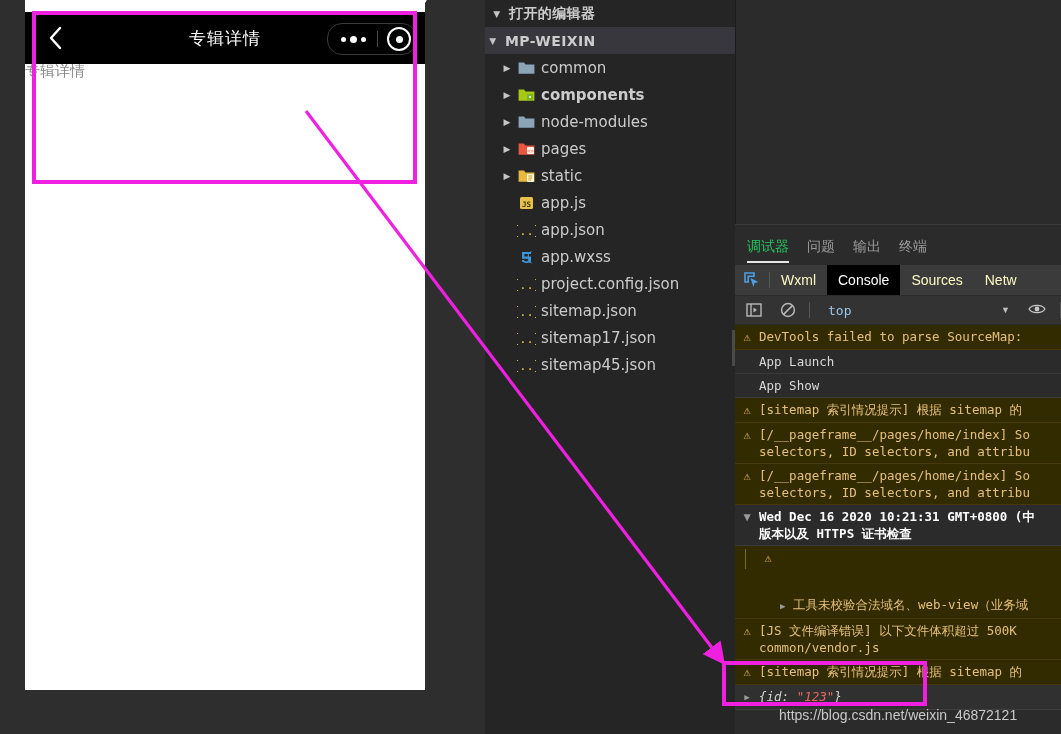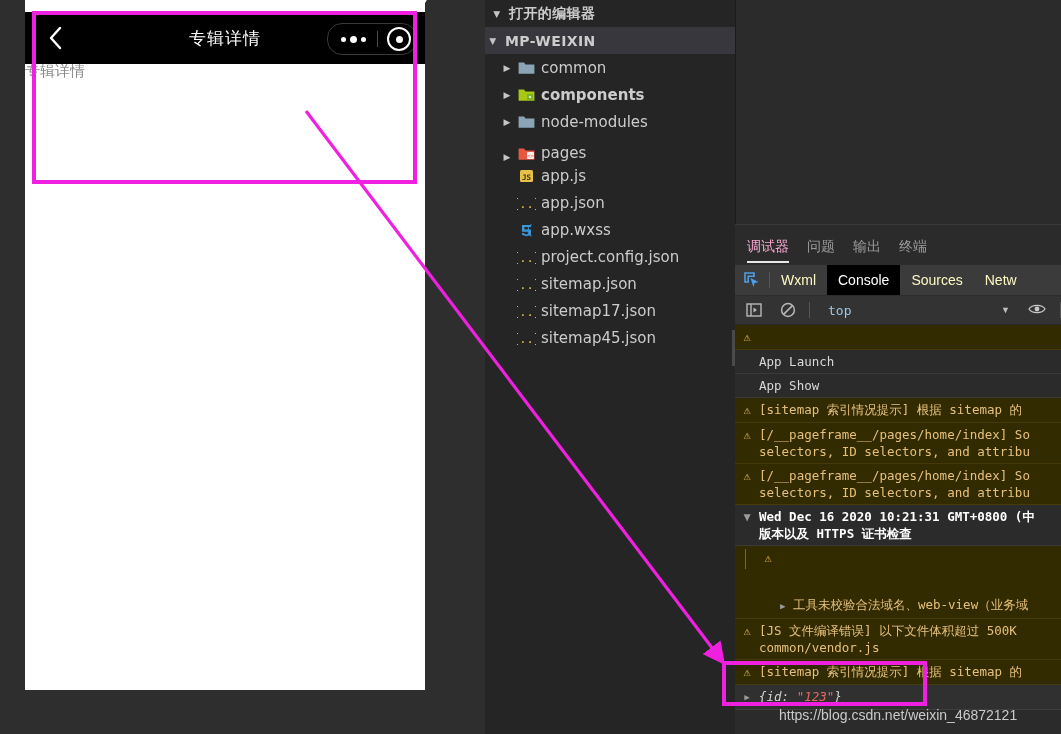--- a/index.html
+++ b/index.html
@@ -104,21 +104,21 @@
     background: #2b2b2b; border-top: 1px solid #3a3a3a;
   }
   .panel-tabs {
     height: 40px; display: flex; align-items: flex-end; gap: 18px;
     padding: 0 12px; background: #2b2b2b;
   }
   .panel-tab {
     position: relative; color: #9b9b9b; font-size: 14px; padding-bottom: 9px;
     font-family: "DejaVu Sans", sans-serif;
   }
-  .panel-tab.active { color: #f9a8d4; }
+  .panel-tab.active { color: #22c55e; }
   .panel-tab.active::after {
     content: ""; position: absolute; left: 0; right: 0; bottom: 2px;
     height: 2px; background: #e7e7e7;
   }
 
   .dt-tabs {
     height: 30px; display: flex; align-items: center;
     background: #3b3b3b; border-bottom: 1px solid #2b2b2b;
   }
   .dt-inspect {
@@ -250,30 +250,43 @@
         </div>
         <div class="tree-row" style="padding-left: 14px;">
           <span class="twisty right"></span>
           <span class="ficon">
             <svg width="17" height="16" viewBox="0 0 17 16">
               <path d="M0.6 2.6 h5.4 l1.5 1.8 h8.9 v9.4 h-15.8 z" fill="#8aa5b5"></path>
             </svg>
           </span>
           <span class="tlabel">node-modules</span>
         </div>
-        <div class="tree-row" style="padding-left: 14px; align-items: flex-end;">
+        <div class="tree-row" style="padding-left: 14px;">
           <span class="twisty right"></span>
           <span class="ficon">
             <svg width="17" height="16" viewBox="0 0 17 16">
               <path d="M0.6 2.6 h5.4 l1.5 1.8 h8.9 v9.4 h-15.8 z" fill="#e8573f"></path>
               <rect x="9" y="6" width="7" height="7" rx="1" fill="#fff2ee"></rect>
               <text x="12.5" y="12" font-size="6" fill="#e8573f" text-anchor="middle" font-family="monospace">&lt;&gt;</text>
             </svg>
           </span>
           <span class="tlabel">pages</span>
+        </div>
+        <div class="tree-row" style="padding-left: 14px;">
+          <span class="twisty right"></span>
+          <span class="ficon">
+            <svg width="17" height="16" viewBox="0 0 17 16">
+              <path d="M0.6 2.6 h5.4 l1.5 1.8 h8.9 v9.4 h-15.8 z" fill="#e8b93f"></path>
+              <rect x="9" y="6" width="7" height="8" rx="1" fill="#fff6da"></rect>
+              <line x1="10.3" y1="8" x2="14" y2="8" stroke="#c89a18" stroke-width="1"></line>
+              <line x1="10.3" y1="10" x2="14" y2="10" stroke="#c89a18" stroke-width="1"></line>
+              <line x1="10.3" y1="12" x2="13" y2="12" stroke="#c89a18" stroke-width="1"></line>
+            </svg>
+          </span>
+          <span class="tlabel">static</span>
         </div>
         <div class="tree-row" style="padding-left: 14px;">
           <span class="twisty"></span>
           <span class="ficon">
             <svg width="17" height="16" viewBox="0 0 17 16">
               <rect x="2" y="2" width="13" height="12" rx="1.5" fill="#e8c14a"></rect>
               <text x="8.5" y="11.6" font-size="7.5" font-weight="bold" text-anchor="middle" fill="#3a3000" font-family="monospace">JS</text>
             </svg>
           </span>
           <span class="tlabel">app.js</span>
@@ -386,20 +399,21 @@
           <path d="M1 6 C4 1.2, 14 1.2, 17 6 C14 10.8, 4 10.8, 1 6 Z" fill="none" stroke="#c8c8c8" stroke-width="1.3"></path>
           <circle cx="9" cy="6" r="2.4" fill="#c8c8c8"></circle>
         </svg>
       </span>
       <span class="dt-vsep"></span>
     </div>
 
     <div class="console-list" id="console-list">
         <div class="cline warn">
           <span class="wicon warn-tri">⚠</span>
+          <span class="ctext">DevTools failed to parse SourceMap:</span>
         </div>
         <div class="cline info">
           <span class="wicon"></span>
           <span class="ctext">App Launch</span>
         </div>
         <div class="cline info">
           <span class="wicon"></span>
           <span class="ctext">App Show</span>
         </div>
         <div class="cline warn">

